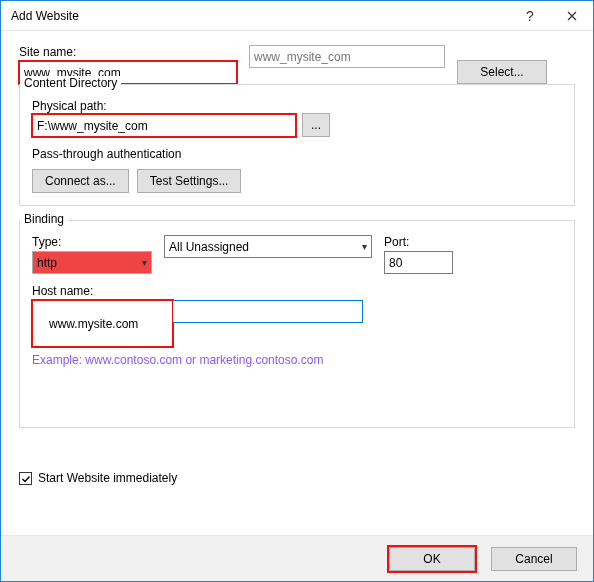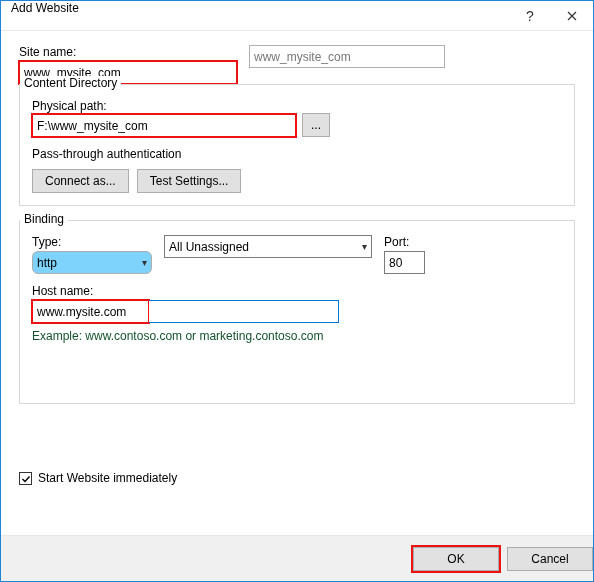--- a/index.html
+++ b/index.html
@@ -15,20 +15,21 @@
     height: 582px;
     border: 1px solid #1f84d4;
     display: flex;
     flex-direction: column;
     background: #fff;
   }
   .titlebar {
     height: 30px;
     border-bottom: 1px solid #e8e8e8;
     display: flex;
+    align-items: center;
     padding-left: 10px;
     background: #fff;
   }
   .titlebar .title { flex: 1; font-size: 12px; }
   .titlebar .tb-btn {
     width: 42px;
     height: 29px;
     display: flex;
     align-items: center;
     justify-content: center;
@@ -82,39 +83,39 @@
     width: 28px; height: 24px;
     background:#e1e1e1; border:1px solid #adadad;
     font-size:12px;
   }
   .pass { margin-top: 10px; margin-bottom: 8px; }
   .btn-row { display:flex; gap:8px;}
   .select {
     display:flex; align-items:center; justify-content:space-between;
     padding-right:4px;
   }
-  .select.grey { background:#7dd3fc; border-color:#adadad;border-radius:6px;}
+  .select.grey { background:#ef4444; border-color:#adadad;}
   .select .chev { font-size:10px; color:#333; }
   .hostinput {
     width: 306px; height:23px;
     border:1px solid #0078d7;
     padding:2px 4px; font-family:inherit; font-size:12px;
   }
-  .example { margin-top:6px; color:#14532d; }
+  .example { margin-top:6px; color:#8b5cf6; }
   .checkbox-row { position:absolute; left:18px; bottom:50px; display:flex; align-items:flex-end; gap:6px;}
   .checkbox {
     width:13px;height:13px;border:1px solid #333;
     display:flex;align-items:center;justify-content:center;
     font-size:11px;line-height:1;
   }
   .footer {
     height:46px;
     border-top:1px solid #e8e8e8;
     display:flex; justify-content:flex-end; align-items:center;
-    gap:8px; 
+    gap:16px; padding-right:16px;
     background:#f0f0f0;
   }
   .footer .btn { min-width:86px; height:24px;}
   .hl-red { outline:2px solid #e11; outline-offset:-1px;}
   .hl-red-btn { box-shadow: 0 0 0 2px #e11; }
 </style>
 </head>
 <body>
 
 <div class="window">
@@ -133,20 +134,21 @@
     <div class="row">
       <div class="col" style="width:218px">
         <span class="label">Site name:</span>
         <input type="text" class="hl-red" style="width: 218px;" value="www_mysite_com">
       </div>
       <div class="col" style="width:196px">
         <input type="text" readonly="" style="width: 196px;" value="www_mysite_com">
       </div>
       <div class="col" style="justify-content:flex-end">
         <span style="height:15px"></span>
+        <button class="btn" style="min-width:90px">Select...</button>
       </div>
     </div>
 
     <div class="group">
       <span class="legend">Content Directory</span>
       <span class="label">Physical path:</span>
       <div class="path-row">
         <input type="text" class="hl-red" style="width: 264px;" value="F:\www_mysite_com">
         <button class="browse-btn">...</button>
       </div>
@@ -168,27 +170,27 @@
           </div>
         </div>
         <div class="col" style="width:208px">
           <div class="select" style="width:208px">
             <span>All Unassigned</span>
             <span class="chev">▾</span>
           </div>
         </div>
         <div class="col" style="width:60px">
           <span class="label">Port:</span>
-          <input type="text" style="width: 41px;" value="80">
+          <input type="text" style="width: 69px;" value="80">
         </div>
       </div>
       <div class="col">
         <span class="label">Host name:</span>
         <div style="display:flex">
-          <div class="hl-red" style="display:flex;align-items:center;padding:0;">
+          <div class="hl-red" style="display:flex;align-items:center;padding:12px;">
             <input type="text" class="hostinput" style="border-width: initial; border-style: none; border-color: initial; height: 21px; margin: 1px 0px 1px 1px; width: 116px;" value="www.mysite.com">
           </div>
           <input type="text" style="width: 190px; border-top: 1px solid rgb(0, 120, 215); border-right: 1px solid rgb(0, 120, 215); border-bottom: 1px solid rgb(0, 120, 215); border-image: initial; border-left: none; height: 23px;">
         </div>
         <div class="example">Example: www.contoso.com or marketing.contoso.com</div>
       </div>
     </div>
 
     <div class="checkbox-row">
       <div class="checkbox">

